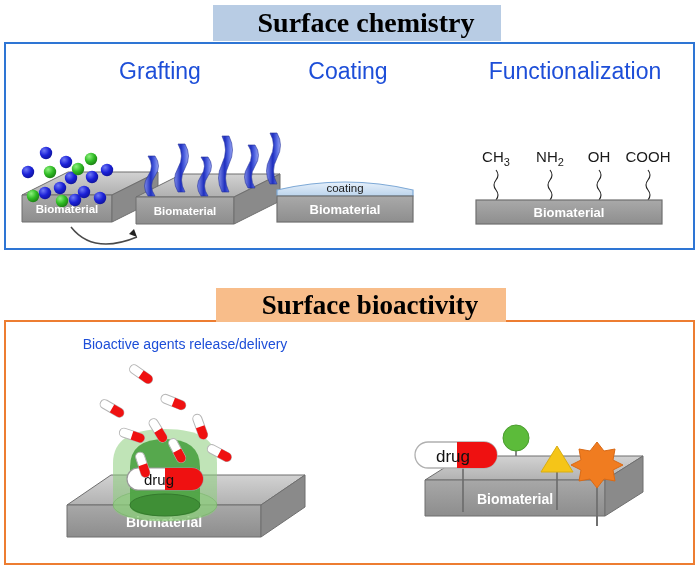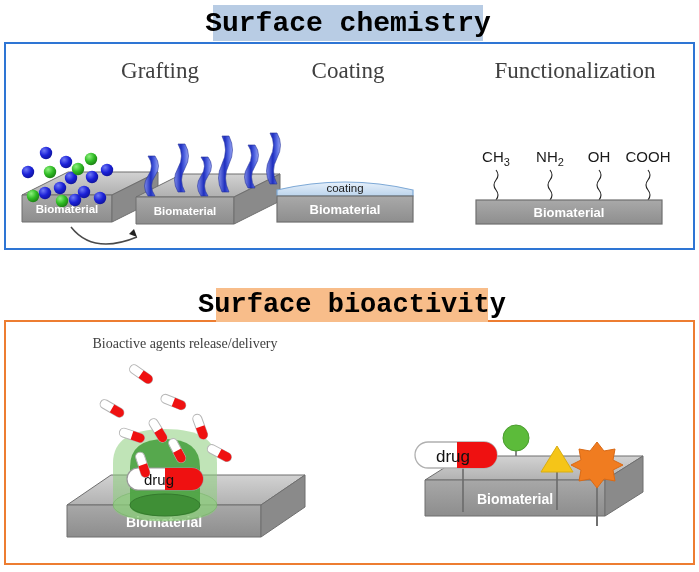--- a/index.html
+++ b/index.html
@@ -15,32 +15,33 @@
   
   .panel{position:absolute;box-sizing:border-box;background:#fff;}
   #panel-chem{left:4px;top:42px;width:691px;height:208px;border:2px solid #2e75d4;}
   #panel-bio{left:4px;top:320px;width:691px;height:245px;border:2px solid #ed7d31;}
 
   
   .banner{
     position:absolute;
     display:flex;align-items:center;justify-content:center;
     font-weight:bold;
-    font-family:Liberation Mono, monospace;
+    font-family:Liberation Serif, serif;
     color:#000;
     white-space:nowrap;
     z-index:6;
+    padding-left:18px;
   }
   #banner-chem{left:213px;top:5px;width:270px;height:36px;background:#b8cce4;font-size:28px;}
   #banner-bio{left:216px;top:288px;width:272px;height:34px;background:#f8bd8a;font-size:27px;}
 
   
   .subhead{
-    position:absolute;text-align:center;color:#404040;
-    font-family:Liberation Serif, serif;white-space:nowrap;
+    position:absolute;text-align:center;color:#1d4ed8;
+    font-family:Liberation Sans, sans-serif;white-space:nowrap;
   }
   #lbl-grafting{left:60px;top:58px;width:200px;font-size:23px;}
   #lbl-coating{left:258px;top:58px;width:180px;font-size:23px;}
   #lbl-functional{left:450px;top:58px;width:250px;font-size:23px;text-align:center;}
   #lbl-release{left:10px;top:336px;width:350px;font-size:14px;}
   #lbl-immob{left:356px;top:336px;width:340px;font-size:21px;}
 
   
   .art{position:absolute;}
   #art-grafting{left:8px;top:100px;}

